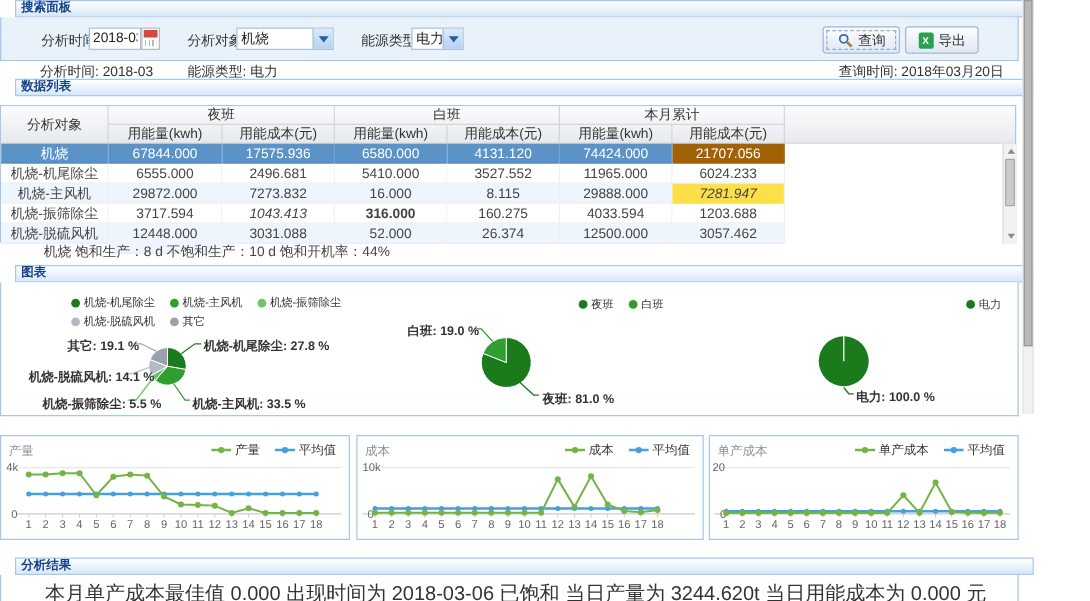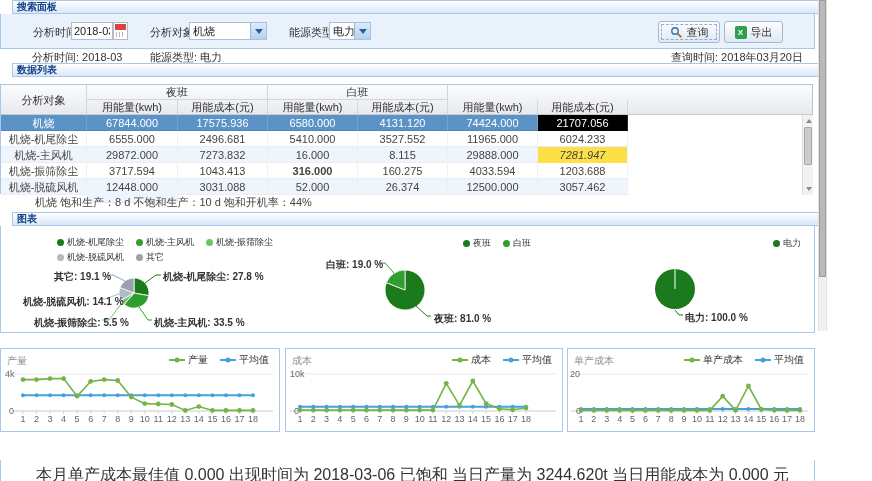--- a/index.html
+++ b/index.html
@@ -110,35 +110,36 @@
 
   <div class="hstrip" style="top:63px">
     <span>数据列表</span>
   </div>
 
   <div id="grid">
       <div style="position: absolute; left: 0px; top: 0px; width: 811px; height: 30px; background: linear-gradient(rgb(252, 252, 253), rgb(231, 233, 237)); border-bottom: 1px solid rgb(200, 204, 209);"></div>
       <div class="gcell" style="left: 0px; top: 0px; width: 86px; height: 30px; line-height: 30px;">分析对象</div>
       <div class="gcell" style="left: 86px; top: 0px; width: 181px; height: 15px; line-height: 15px; border-bottom: 1px solid rgb(211, 214, 218);">夜班</div>
       <div class="gcell" style="left: 267px; top: 0px; width: 180px; height: 15px; line-height: 15px; border-bottom: 1px solid rgb(211, 214, 218);">白班</div>
+      <div class="gcell" style="left: 447px; top: 0px; width: 180px; height: 15px; line-height: 15px; border-bottom: 1px solid rgb(211, 214, 218);">本月累计</div>
       <div class="gcell" style="left: 627px; top: 0px; width: 184px; height: 30px; border-right: none;"></div>
       <div class="gcell" style="left: 86px; top: 15px; width: 91px; height: 15px; line-height: 15px;">用能量(kwh)</div>
       <div class="gcell" style="left: 177px; top: 15px; width: 90px; height: 15px; line-height: 15px;">用能成本(元)</div>
       <div class="gcell" style="left: 267px; top: 15px; width: 90px; height: 15px; line-height: 15px;">用能量(kwh)</div>
       <div class="gcell" style="left: 357px; top: 15px; width: 90px; height: 15px; line-height: 15px;">用能成本(元)</div>
       <div class="gcell" style="left: 447px; top: 15px; width: 90px; height: 15px; line-height: 15px;">用能量(kwh)</div>
       <div class="gcell" style="left: 537px; top: 15px; width: 90px; height: 15px; line-height: 15px;">用能成本(元)</div>
       <div style="position: absolute; left: 0px; top: 30px; width: 811px; height: 16px;">
         <div class="bcell" style="left: 0px; top: 0px; width: 86px; height: 16px; line-height: 16px; background: rgb(91, 147, 199); color: rgb(255, 255, 255); border-right: 1px solid rgba(255, 255, 255, 0.15); border-bottom: 1px solid rgb(79, 134, 186);">机烧</div>
         <div class="bcell" style="left: 86px; top: 0px; width: 91px; height: 16px; line-height: 16px; background: rgb(91, 147, 199); color: rgb(255, 255, 255); border-right: 1px solid rgba(255, 255, 255, 0.15); border-bottom: 1px solid rgb(79, 134, 186);">67844.000</div>
         <div class="bcell" style="left: 177px; top: 0px; width: 90px; height: 16px; line-height: 16px; background: rgb(91, 147, 199); color: rgb(255, 255, 255); border-right: 1px solid rgba(255, 255, 255, 0.15); border-bottom: 1px solid rgb(79, 134, 186);">17575.936</div>
         <div class="bcell" style="left: 267px; top: 0px; width: 90px; height: 16px; line-height: 16px; background: rgb(91, 147, 199); color: rgb(255, 255, 255); border-right: 1px solid rgba(255, 255, 255, 0.15); border-bottom: 1px solid rgb(79, 134, 186);">6580.000</div>
         <div class="bcell" style="left: 357px; top: 0px; width: 90px; height: 16px; line-height: 16px; background: rgb(91, 147, 199); color: rgb(255, 255, 255); border-right: 1px solid rgba(255, 255, 255, 0.15); border-bottom: 1px solid rgb(79, 134, 186);">4131.120</div>
         <div class="bcell" style="left: 447px; top: 0px; width: 90px; height: 16px; line-height: 16px; background: rgb(91, 147, 199); color: rgb(255, 255, 255); border-right: 1px solid rgba(255, 255, 255, 0.15); border-bottom: 1px solid rgb(79, 134, 186);">74424.000</div>
-        <div class="bcell" style="left: 537px; top: 0px; width: 90px; height: 24px; line-height: 16px; background: #000000; color: rgb(255, 255, 255); border-right: 1px solid rgba(255, 255, 255, 0.15); border-bottom: 1px solid rgb(79, 134, 186);">21707.056</div>
+        <div class="bcell" style="left: 537px; top: 0px; width: 90px; height: 24px; line-height: 16px; background: #a16207; color: rgb(255, 255, 255); border-right: 1px solid rgba(255, 255, 255, 0.15); border-bottom: 1px solid rgb(79, 134, 186);">21707.056</div>
         <div class="bcell" style="left: 627px; top: 0px; width: 184px; height: 16px; background: rgb(255, 255, 255);"></div>
       </div>
       <div style="position: absolute; left: 0px; top: 46px; width: 811px; height: 16px;">
         <div class="bcell" style="left: 0px; top: 0px; width: 86px; height: 16px; line-height: 16px; background: rgb(255, 255, 255); color: rgb(68, 68, 68); border-right: 1px solid rgb(238, 241, 244); border-bottom: 1px solid rgb(233, 238, 243);">机烧-机尾除尘</div>
         <div class="bcell" style="left: 86px; top: 0px; width: 91px; height: 16px; line-height: 16px; background: rgb(255, 255, 255); color: rgb(68, 68, 68); border-right: 1px solid rgb(238, 241, 244); border-bottom: 1px solid rgb(233, 238, 243);">6555.000</div>
         <div class="bcell" style="left: 177px; top: 0px; width: 90px; height: 16px; line-height: 16px; background: rgb(255, 255, 255); color: rgb(68, 68, 68); border-right: 1px solid rgb(238, 241, 244); border-bottom: 1px solid rgb(233, 238, 243);">2496.681</div>
         <div class="bcell" style="left: 267px; top: 0px; width: 90px; height: 16px; line-height: 16px; background: rgb(255, 255, 255); color: rgb(68, 68, 68); border-right: 1px solid rgb(238, 241, 244); border-bottom: 1px solid rgb(233, 238, 243);">5410.000</div>
         <div class="bcell" style="left: 357px; top: 0px; width: 90px; height: 16px; line-height: 16px; background: rgb(255, 255, 255); color: rgb(68, 68, 68); border-right: 1px solid rgb(238, 241, 244); border-bottom: 1px solid rgb(233, 238, 243);">3527.552</div>
         <div class="bcell" style="left: 447px; top: 0px; width: 90px; height: 16px; line-height: 16px; background: rgb(255, 255, 255); color: rgb(68, 68, 68); border-right: 1px solid rgb(238, 241, 244); border-bottom: 1px solid rgb(233, 238, 243);">11965.000</div>
         <div class="bcell" style="left: 537px; top: 0px; width: 90px; height: 16px; line-height: 16px; background: rgb(255, 255, 255); color: rgb(68, 68, 68); border-right: 1px solid rgb(238, 241, 244); border-bottom: 1px solid rgb(233, 238, 243);">6024.233</div>
@@ -150,21 +151,21 @@
         <div class="bcell" style="left: 177px; top: 0px; width: 90px; height: 16px; line-height: 16px; background: rgb(238, 245, 252); color: rgb(68, 68, 68); border-right: 1px solid rgb(238, 241, 244); border-bottom: 1px solid rgb(233, 238, 243);">7273.832</div>
         <div class="bcell" style="left: 267px; top: 0px; width: 90px; height: 16px; line-height: 16px; background: rgb(238, 245, 252); color: rgb(68, 68, 68); border-right: 1px solid rgb(238, 241, 244); border-bottom: 1px solid rgb(233, 238, 243);">16.000</div>
         <div class="bcell" style="left: 357px; top: 0px; width: 90px; height: 16px; line-height: 16px; background: rgb(238, 245, 252); color: rgb(68, 68, 68); border-right: 1px solid rgb(238, 241, 244); border-bottom: 1px solid rgb(233, 238, 243);">8.115</div>
         <div class="bcell" style="left: 447px; top: 0px; width: 90px; height: 16px; line-height: 16px; background: rgb(238, 245, 252); color: rgb(68, 68, 68); border-right: 1px solid rgb(238, 241, 244); border-bottom: 1px solid rgb(233, 238, 243);">29888.000</div>
         <div class="bcell" style="left: 537px; top: 0px; width: 90px; height: 24px; line-height: 16px; background: #fde047; color: rgb(68, 68, 68); border-right: 1px solid rgb(238, 241, 244); border-bottom: 1px solid rgb(233, 238, 243); font-style: italic;">7281.947</div>
         <div class="bcell" style="left: 627px; top: 0px; width: 184px; height: 16px; background: rgb(255, 255, 255);"></div>
       </div>
       <div style="position: absolute; left: 0px; top: 78px; width: 811px; height: 16px;">
         <div class="bcell" style="left: 0px; top: 0px; width: 86px; height: 16px; line-height: 16px; background: rgb(255, 255, 255); color: rgb(68, 68, 68); border-right: 1px solid rgb(238, 241, 244); border-bottom: 1px solid rgb(233, 238, 243);">机烧-振筛除尘</div>
         <div class="bcell" style="left: 86px; top: 0px; width: 91px; height: 16px; line-height: 16px; background: rgb(255, 255, 255); color: rgb(68, 68, 68); border-right: 1px solid rgb(238, 241, 244); border-bottom: 1px solid rgb(233, 238, 243);">3717.594</div>
-        <div class="bcell" style="left: 177px; top: 0px; width: 90px; height: 16px; line-height: 16px; background: rgb(255, 255, 255); color: rgb(68, 68, 68); border-right: 1px solid rgb(238, 241, 244); border-bottom: 1px solid rgb(233, 238, 243);">1043.413</div>
+        <div class="bcell" style="left: 177px; top: 0px; width: 90px; height: 16px; line-height: 16px; background: rgb(255, 255, 255); color: rgb(68, 68, 68); border-right: 1px solid rgb(238, 241, 244); border-bottom: 1px solid rgb(233, 238, 243); font-style: italic;">1043.413</div>
         <div class="bcell" style="left: 267px; top: 0px; width: 90px; height: 16px; line-height: 16px; background: rgb(255, 255, 255); color: rgb(68, 68, 68); border-right: 1px solid rgb(238, 241, 244); border-bottom: 1px solid rgb(233, 238, 243); font-weight: bold;">316.000</div>
         <div class="bcell" style="left: 357px; top: 0px; width: 90px; height: 16px; line-height: 16px; background: rgb(255, 255, 255); color: rgb(68, 68, 68); border-right: 1px solid rgb(238, 241, 244); border-bottom: 1px solid rgb(233, 238, 243);">160.275</div>
         <div class="bcell" style="left: 447px; top: 0px; width: 90px; height: 16px; line-height: 16px; background: rgb(255, 255, 255); color: rgb(68, 68, 68); border-right: 1px solid rgb(238, 241, 244); border-bottom: 1px solid rgb(233, 238, 243);">4033.594</div>
         <div class="bcell" style="left: 537px; top: 0px; width: 90px; height: 16px; line-height: 16px; background: rgb(255, 255, 255); color: rgb(68, 68, 68); border-right: 1px solid rgb(238, 241, 244); border-bottom: 1px solid rgb(233, 238, 243);">1203.688</div>
         <div class="bcell" style="left: 627px; top: 0px; width: 184px; height: 16px; background: rgb(255, 255, 255);"></div>
       </div>
       <div style="position: absolute; left: 0px; top: 94px; width: 811px; height: 16px;">
         <div class="bcell" style="left: 0px; top: 0px; width: 86px; height: 16px; line-height: 16px; background: rgb(238, 245, 252); color: rgb(68, 68, 68); border-right: 1px solid rgb(238, 241, 244); border-bottom: 1px solid rgb(233, 238, 243);">机烧-脱硫风机</div>
         <div class="bcell" style="left: 86px; top: 0px; width: 91px; height: 24px; line-height: 16px; background: rgb(238, 245, 252); color: rgb(68, 68, 68); border-right: 1px solid rgb(238, 241, 244); border-bottom: 1px solid rgb(233, 238, 243);">12448.000</div>
         <div class="bcell" style="left: 177px; top: 0px; width: 90px; height: 16px; line-height: 16px; background: rgb(238, 245, 252); color: rgb(68, 68, 68); border-right: 1px solid rgb(238, 241, 244); border-bottom: 1px solid rgb(233, 238, 243);">3031.088</div>
@@ -556,20 +557,23 @@
             <svg width="16" height="8">
               <line x1="0" y1="4" x2="16" y2="4" stroke="#45a0dc" stroke-width="2"></line>
               <circle cx="8" cy="4" r="2.5" fill="#45a0dc"></circle>
             </svg>
             <span style="margin-left: 3px;">平均值</span>
           </span>
         </div>
       </div>
     </div>
 
+  <div class="hstrip" style="top:446px">
+    <span>分析结果</span>
+  </div>
   <div id="result-body">
     <span id="result-text">本月单产成本最佳值 0.000 出现时间为 2018-03-06 已饱和 当日产量为 3244.620t 当日用能成本为 0.000 元</span>
   </div>
 
   <div id="page-scroll">
     <div id="page-thumb"></div>
   </div>
 
 </div>
 

